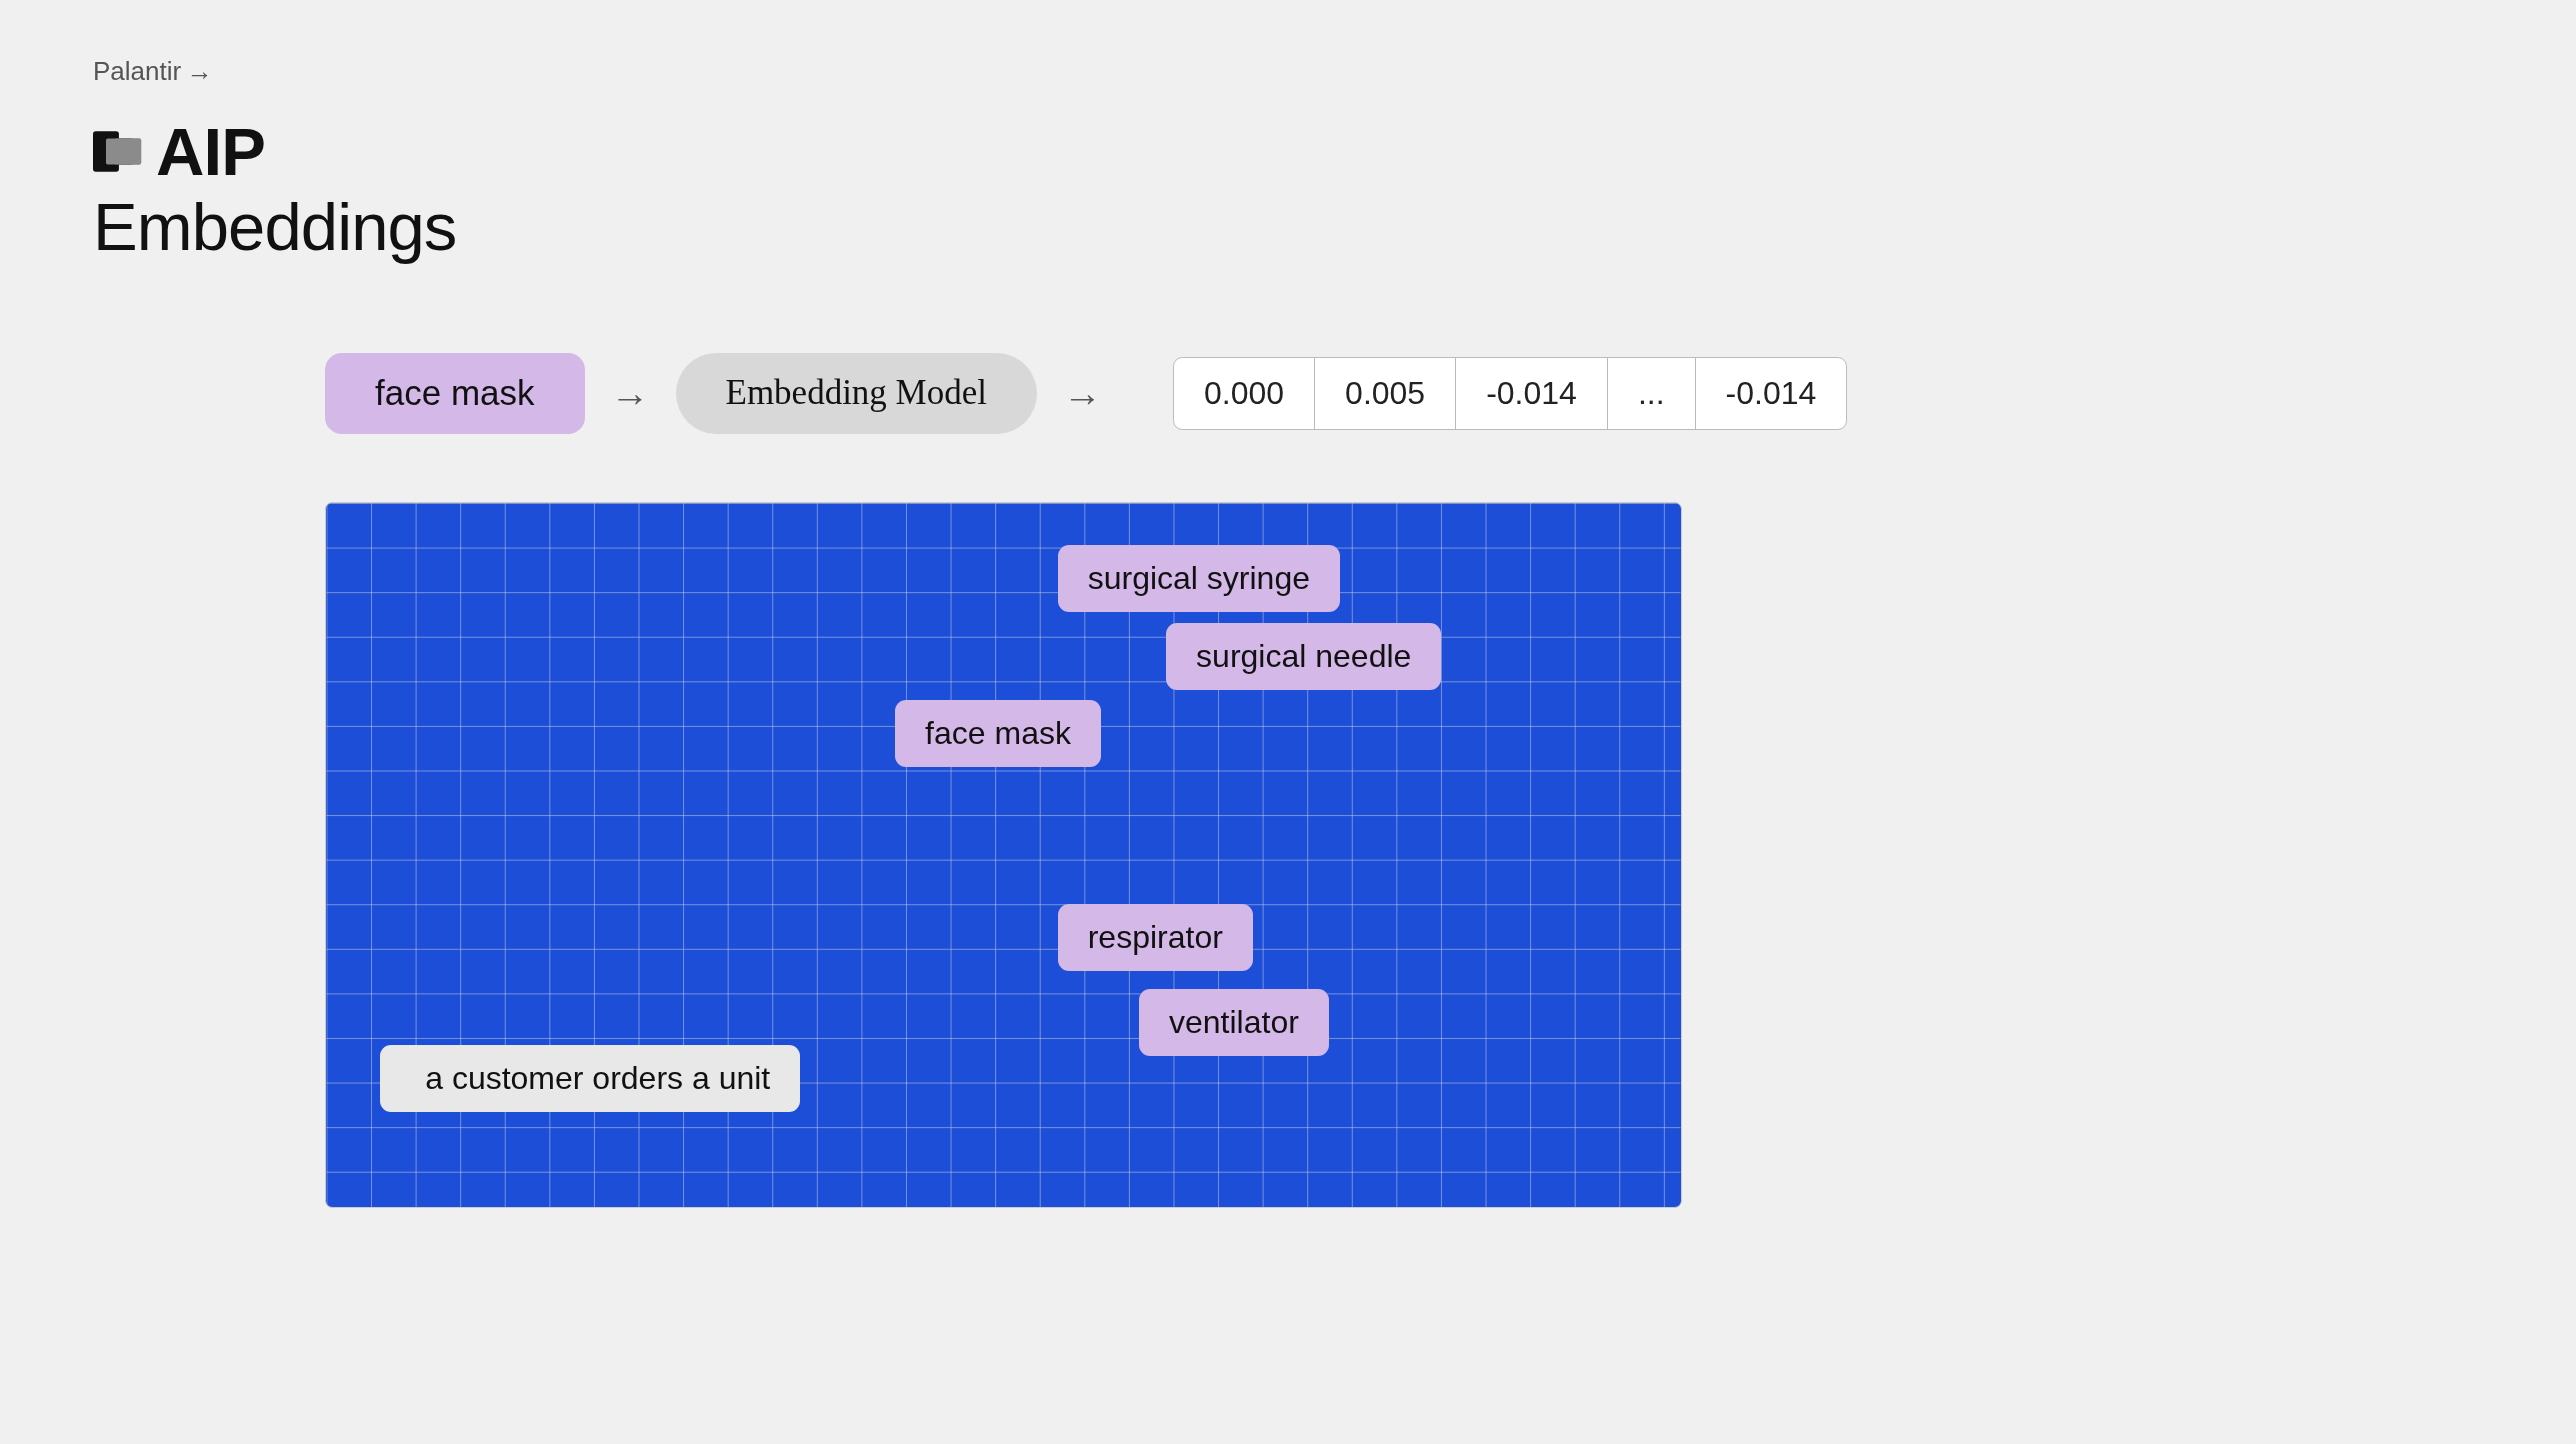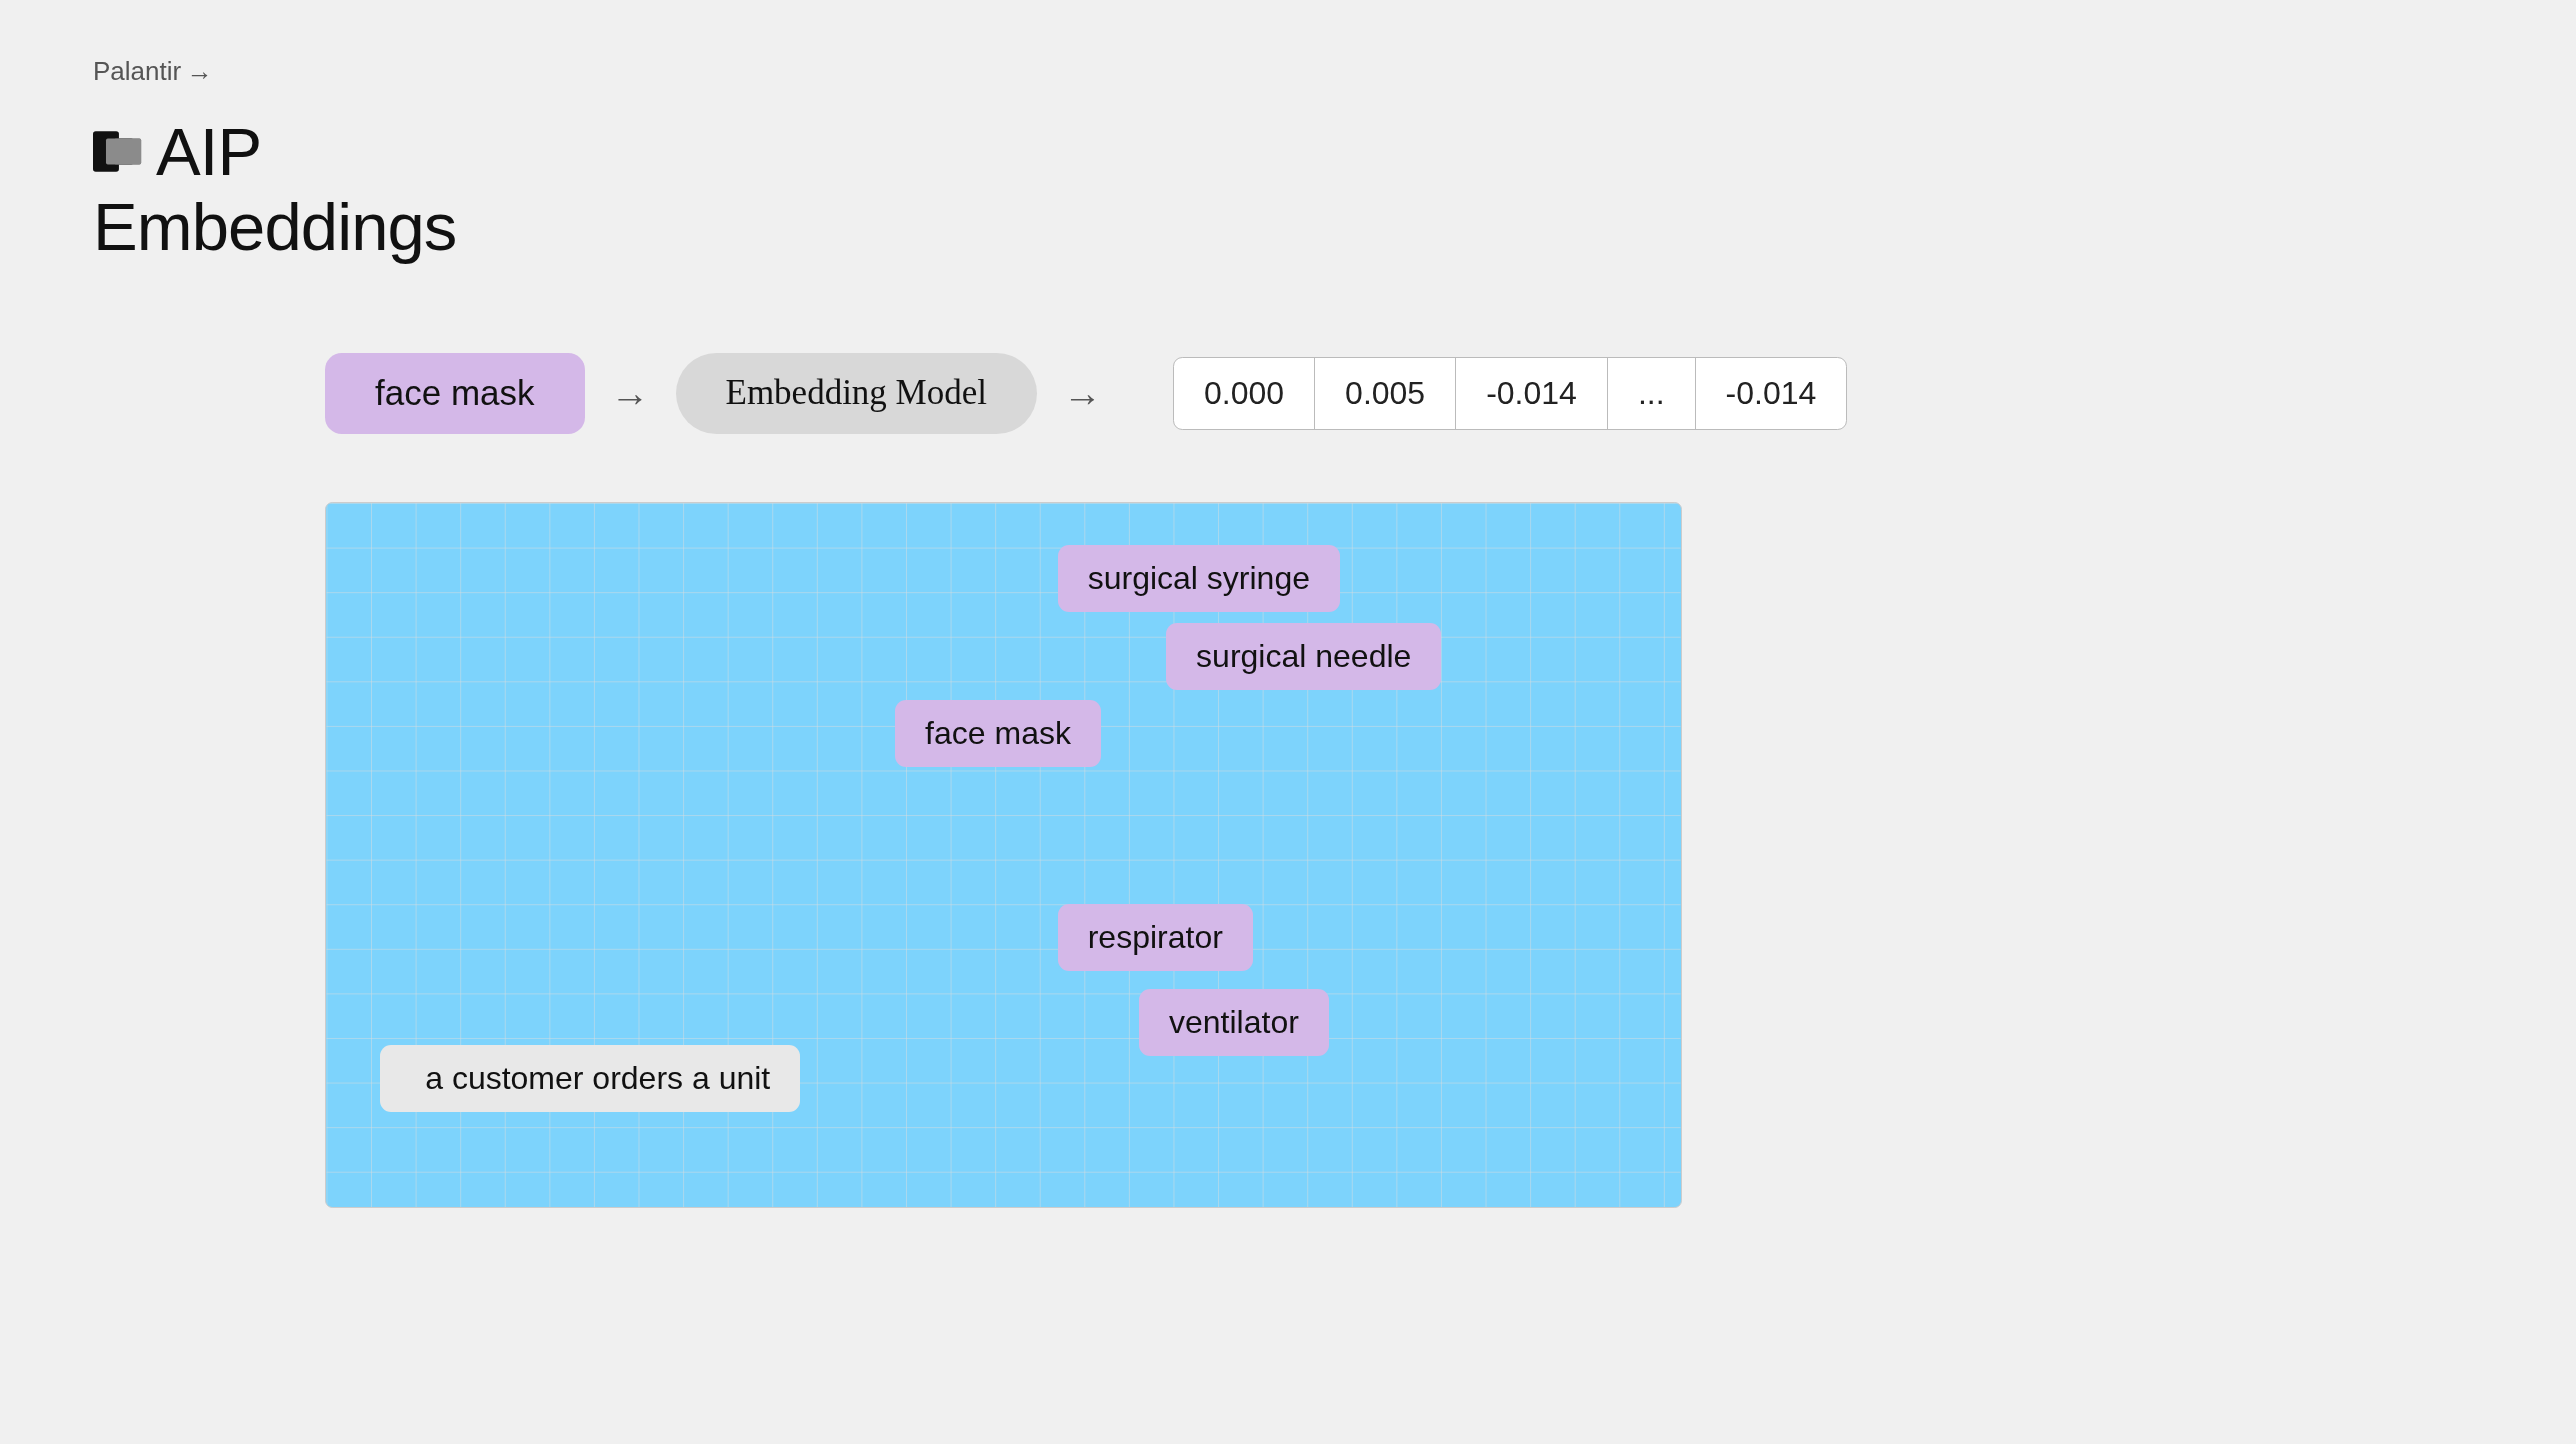--- a/index.html
+++ b/index.html
@@ -39,21 +39,21 @@
     .palantir-logo {
       width: 50px;
       height: 41px;
       display: flex;
       align-items: center;
       justify-content: center;
     }
 
     .brand-name {
       font-size: 67px;
-      font-weight: 400;
+      font-weight: 700;
       color: #111;
       letter-spacing: -0.9px;
     }
 
     .page-subtitle {
       font-size: 67px;
       font-weight: 300;
       color: #111;
       letter-spacing: -0.9px;
       margin-top: -7.4px;
@@ -118,21 +118,21 @@
       border-right: none;
     }
 
     
     .grid-area {
       position: absolute;
       top: 502px;
       left: 325px;
       width: 1357px;
       height: 706px;
-      background-color: #7dd3fc;
+      background-color: #1d4ed8;
       border: 1.4px solid #ccc;
       border-radius: 7.4px;
       overflow: hidden;
     }
 
     .grid-lines {
       position: absolute;
       top: 0; left: 0;
       width: 100%; height: 100%;
     }

